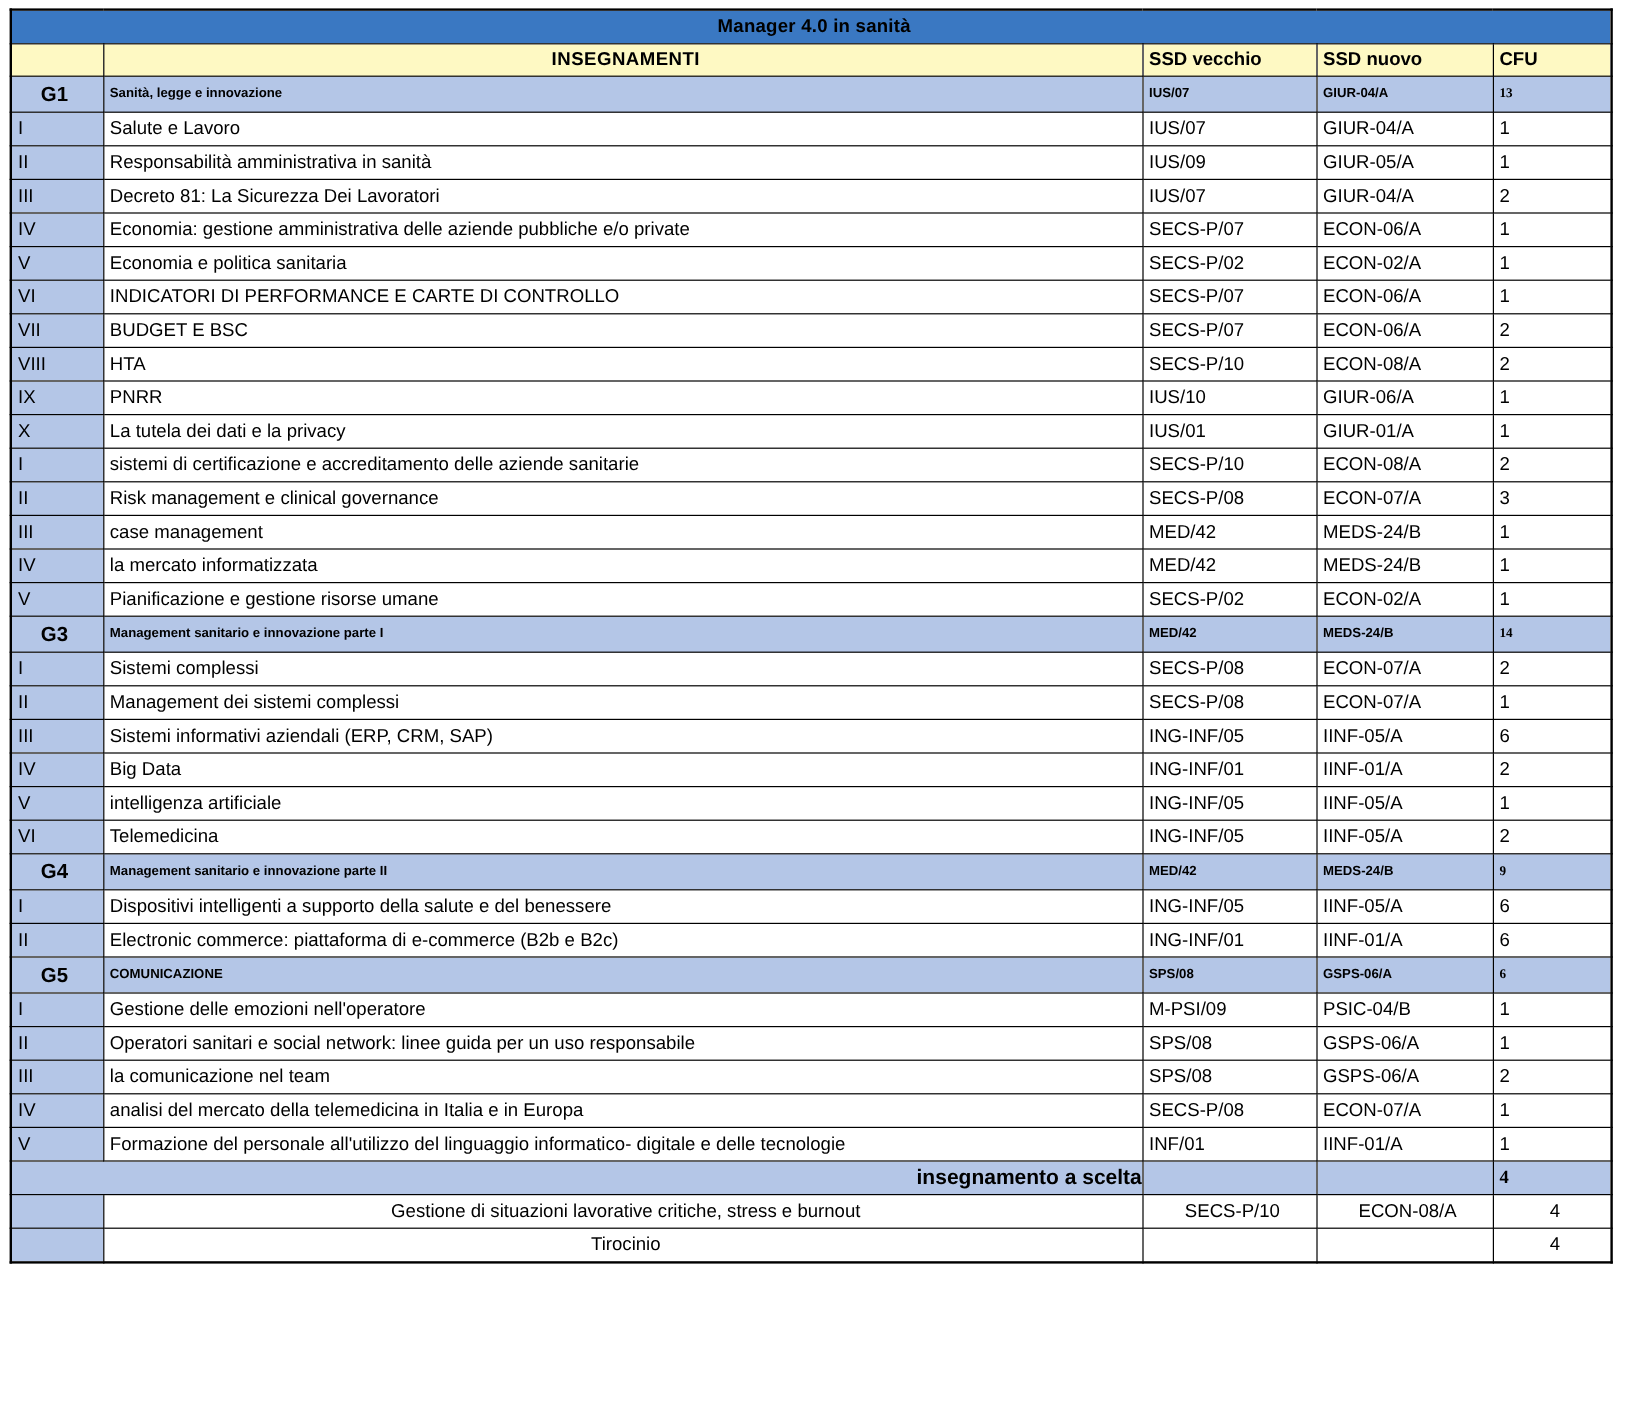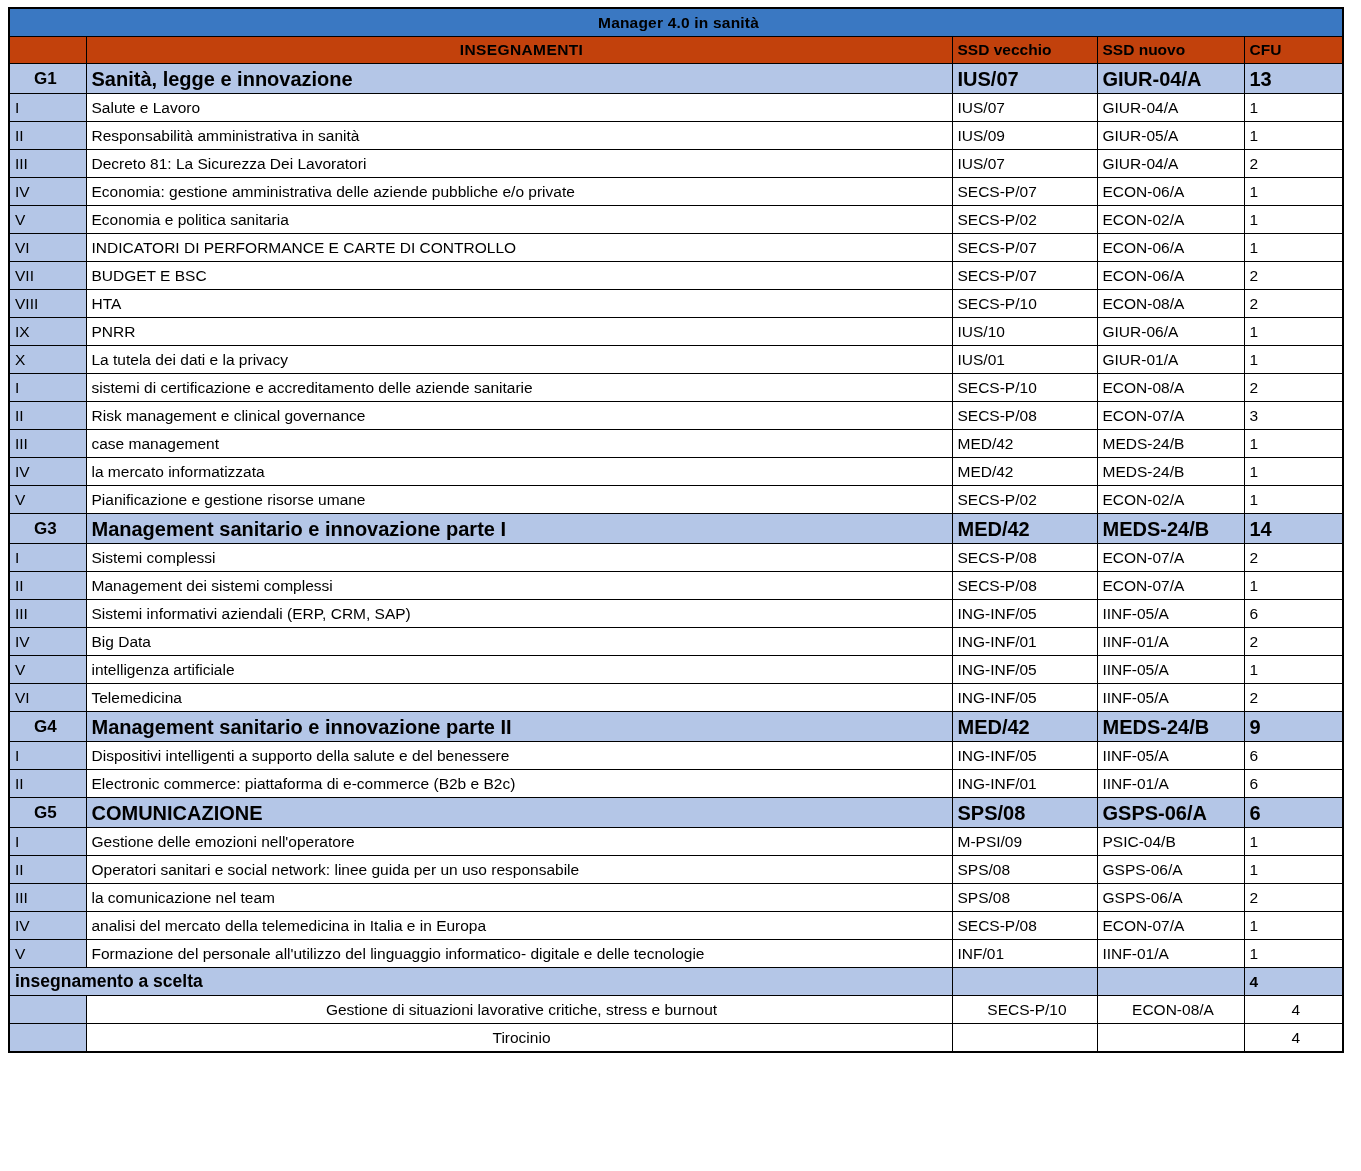--- a/index.html
+++ b/index.html
@@ -50,66 +50,67 @@
     font-size: 29px;
     font-weight: bold;
     text-align: center;
     height: 46px;
     padding: 0;
     border: 1.6px solid #000;
     letter-spacing: 0.2px;
   }
   
   tr.colheads td {
-    background: #c2410c;
+    background: #fef9c3;
     font-weight: bold;
     font-size: 15.5px;
     height: 26px;
   }
   td.head-ins {
     text-align: center;
     font-weight: normal;
     letter-spacing: 0.4px;
   }
   
   tr.section td {
     background: #B4C6E7;
     font-weight: bold;
-    font-size: 20px;
+    font-size: 11px;
     height: 29px;
   }
   tr.section td.numcell {
     font-size: 17px;
     padding-left: 24px;
   }
   
   tr.sub td.numcell {
     background: #B4C6E7;
     font-size: 15.5px;
   }
   tr.sub td {
     background: #ffffff;
   }
   
   tr.wide td.widecell {
     background: #B4C6E7;
     font-weight: bold;
     font-size: 17.5px;
+    text-align: right;
   }
   tr.wide td.bluecell {
     background: #B4C6E7;
   }
   tr.choice-sub td.numcell {
     background: #B4C6E7;
   }
   tr.choice-sub td {
     background: #ffffff;
     text-align: center;
   }
-  .cfu-bold { font-weight: bold; }
+  .cfu-bold { font-weight: bold; font-family: Liberation Serif, serif; }
 </style>
 </head>
 <body>
 
 <div id="sheet">
   <table class="grid">
     <colgroup>
       <col class="c-num">
       <col class="c-name">
       <col class="c-old">

